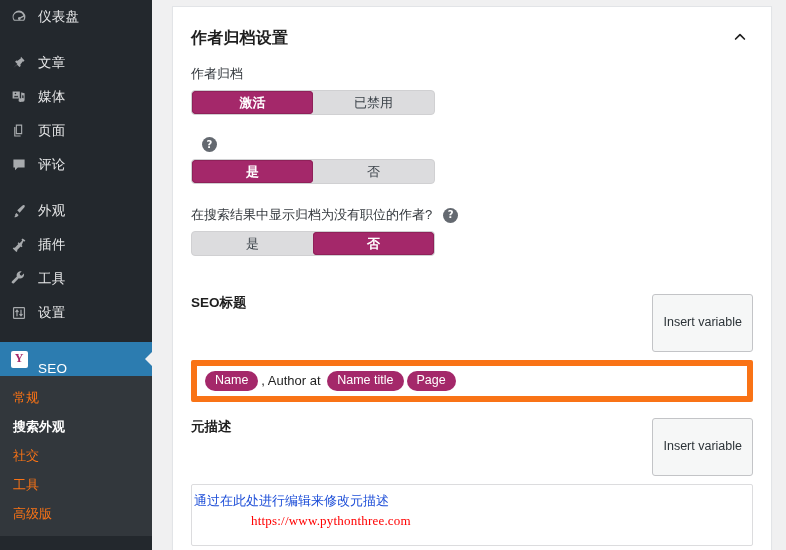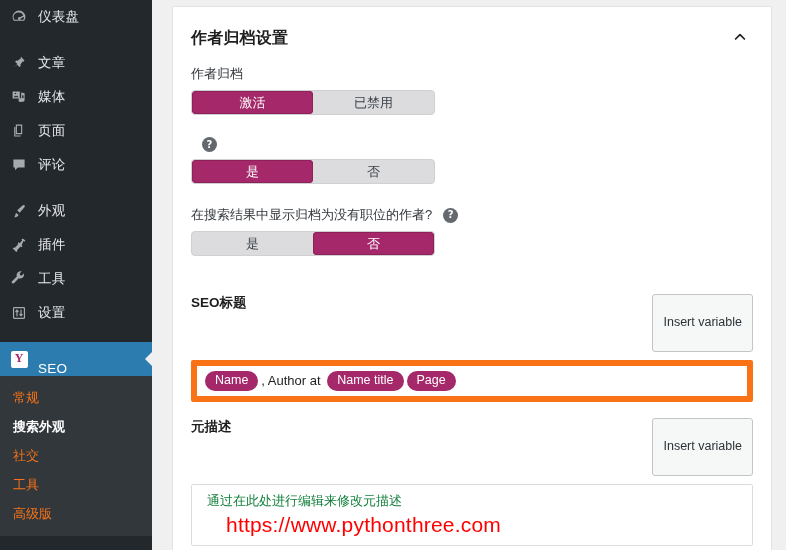--- a/index.html
+++ b/index.html
@@ -197,20 +197,21 @@
     font-size: 13px;
     color: #3c434a;
     height: 100%;
     user-select: none;
   }
   .toggle .seg.on {
     background: #a4286a;
     color: #fff;
     border-radius: 4px;
     box-shadow: 0 0 0 1px #8f2159 inset;
+    font-weight: bold;
   }
 
   .spacer-20 { height: 16px; }
 
   
   .row-head {
     display: flex;
     align-items: flex-start;
     justify-content: space-between;
     margin-bottom: 8px;
@@ -254,35 +255,35 @@
     color: #1e1e1e;
     white-space: pre;
   }
 
   
   .desc-box {
     border: 1px solid #dcdcde;
     background: #fff;
     border-radius: 2px;
     height: 62px;
-    padding: 7px 15px;
-    font-size: 13px;
-    color: #15803d;
+    padding: 7px 2px;
+    font-size: 13px;
+    color: #1d4ed8;
     position: relative;
     cursor: text;
   }
 
   
   #watermark {
     position: absolute;
-    left: 226px;
+    left: 251px;
     top: 513px;
     color: #ff0000;
-    font-size: 21px;
-    font-family: Liberation Sans, sans-serif;
+    font-size: 13px;
+    font-family: Liberation Serif, serif;
     letter-spacing: .2px;
     pointer-events: none;
     white-space: nowrap;
   }
 </style>
 </head>
 <body>
 
 <div id="app">
 

